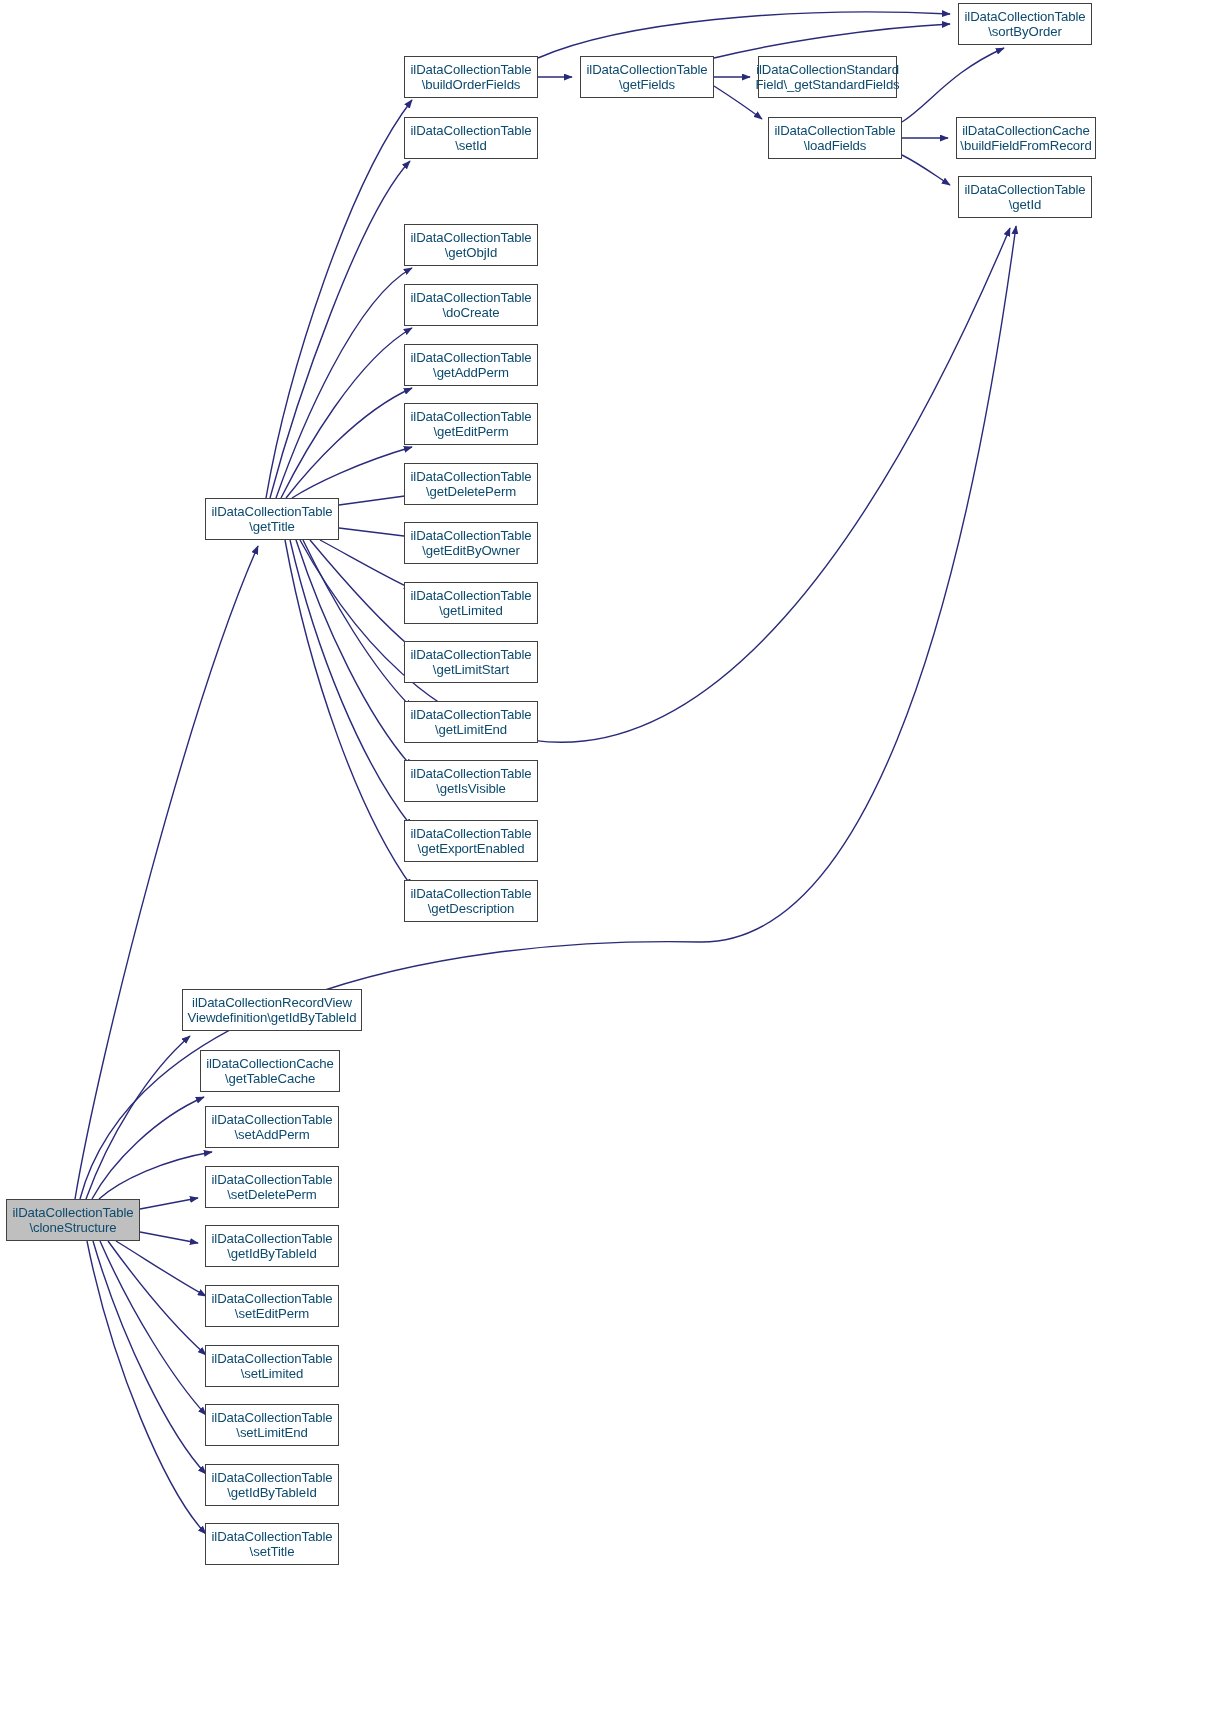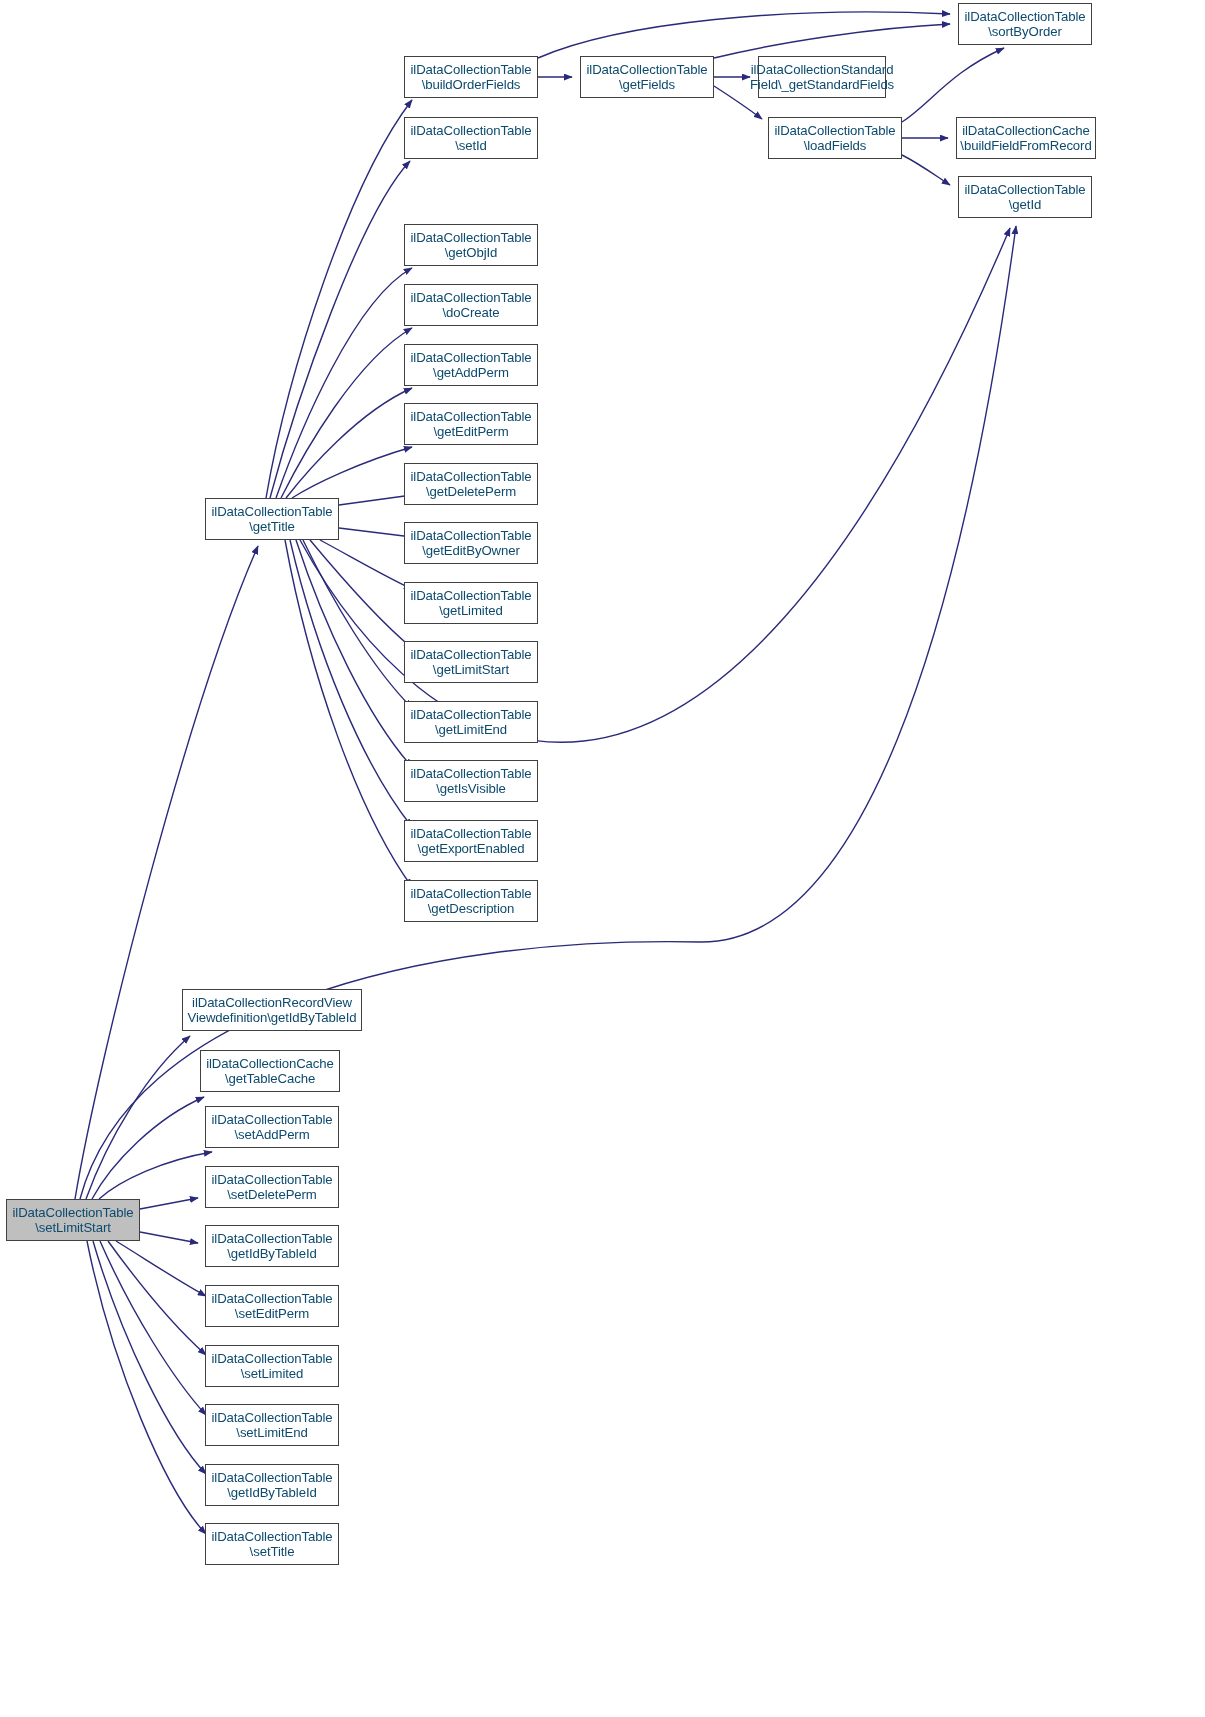--- a/index.html
+++ b/index.html
@@ -94,21 +94,21 @@
       <path d="M108,1241 C142,1288 178,1330 206,1355"></path>
       <path d="M100,1241 C132,1314 174,1380 206,1415"></path>
       <path d="M93,1241 C122,1340 170,1436 206,1474"></path>
       <path d="M87,1241 C112,1366 166,1492 206,1534"></path>
     </g>
   </svg>
 
   <div id="nodes">
       <div class="node" style="left: 404px; top: 56px; width: 134px; height: 42px;"><span class="ln">ilDataCollectionTable</span><span class="ln">\buildOrderFields</span></div>
       <div class="node" style="left: 580px; top: 56px; width: 134px; height: 42px;"><span class="ln">ilDataCollectionTable</span><span class="ln">\getFields</span></div>
-      <div class="node" style="left: 758px; top: 56px; width: 128px; height: 42px;"><span class="ln">ilDataCollectionStandard</span><span class="ln">Field\_getStandardFields</span></div>
+      <div class="node" style="left: 758px; top: 56px; width: 139px; height: 42px;"><span class="ln">ilDataCollectionStandard</span><span class="ln">Field\_getStandardFields</span></div>
       <div class="node" style="left: 958px; top: 3px; width: 134px; height: 42px;"><span class="ln">ilDataCollectionTable</span><span class="ln">\sortByOrder</span></div>
       <div class="node" style="left: 768px; top: 117px; width: 134px; height: 42px;"><span class="ln">ilDataCollectionTable</span><span class="ln">\loadFields</span></div>
       <div class="node" style="left: 956px; top: 117px; width: 140px; height: 42px;"><span class="ln">ilDataCollectionCache</span><span class="ln">\buildFieldFromRecord</span></div>
       <div class="node" style="left: 958px; top: 176px; width: 134px; height: 42px;"><span class="ln">ilDataCollectionTable</span><span class="ln">\getId</span></div>
       <div class="node" style="left: 404px; top: 117px; width: 134px; height: 42px;"><span class="ln">ilDataCollectionTable</span><span class="ln">\setId</span></div>
       <div class="node" style="left: 404px; top: 224px; width: 134px; height: 42px;"><span class="ln">ilDataCollectionTable</span><span class="ln">\getObjId</span></div>
       <div class="node" style="left: 404px; top: 284px; width: 134px; height: 42px;"><span class="ln">ilDataCollectionTable</span><span class="ln">\doCreate</span></div>
       <div class="node" style="left: 404px; top: 344px; width: 134px; height: 42px;"><span class="ln">ilDataCollectionTable</span><span class="ln">\getAddPerm</span></div>
       <div class="node" style="left: 404px; top: 403px; width: 134px; height: 42px;"><span class="ln">ilDataCollectionTable</span><span class="ln">\getEditPerm</span></div>
       <div class="node" style="left: 404px; top: 463px; width: 134px; height: 42px;"><span class="ln">ilDataCollectionTable</span><span class="ln">\getDeletePerm</span></div>
@@ -123,15 +123,15 @@
       <div class="node" style="left: 182px; top: 989px; width: 180px; height: 42px;"><span class="ln">ilDataCollectionRecordView</span><span class="ln">Viewdefinition\getIdByTableId</span></div>
       <div class="node" style="left: 200px; top: 1050px; width: 140px; height: 42px;"><span class="ln">ilDataCollectionCache</span><span class="ln">\getTableCache</span></div>
       <div class="node" style="left: 205px; top: 1106px; width: 134px; height: 42px;"><span class="ln">ilDataCollectionTable</span><span class="ln">\setAddPerm</span></div>
       <div class="node" style="left: 205px; top: 1166px; width: 134px; height: 42px;"><span class="ln">ilDataCollectionTable</span><span class="ln">\setDeletePerm</span></div>
       <div class="node" style="left: 205px; top: 1225px; width: 134px; height: 42px;"><span class="ln">ilDataCollectionTable</span><span class="ln">\getIdByTableId</span></div>
       <div class="node" style="left: 205px; top: 1285px; width: 134px; height: 42px;"><span class="ln">ilDataCollectionTable</span><span class="ln">\setEditPerm</span></div>
       <div class="node" style="left: 205px; top: 1345px; width: 134px; height: 42px;"><span class="ln">ilDataCollectionTable</span><span class="ln">\setLimited</span></div>
       <div class="node" style="left: 205px; top: 1404px; width: 134px; height: 42px;"><span class="ln">ilDataCollectionTable</span><span class="ln">\setLimitEnd</span></div>
       <div class="node" style="left: 205px; top: 1464px; width: 134px; height: 42px;"><span class="ln">ilDataCollectionTable</span><span class="ln">\getIdByTableId</span></div>
       <div class="node" style="left: 205px; top: 1523px; width: 134px; height: 42px;"><span class="ln">ilDataCollectionTable</span><span class="ln">\setTitle</span></div>
-      <div class="node highlight" style="left: 6px; top: 1199px; width: 134px; height: 42px;"><span class="ln">ilDataCollectionTable</span><span class="ln">\setLimitStart</span></div>
+      <div class="node highlight" style="left: 6px; top: 1199px; width: 134px; height: 42px;"><span class="ln">ilDataCollectionTable</span><span class="ln">\cloneStructure</span></div>
     </div>
 </div>
 
 </body></html>

